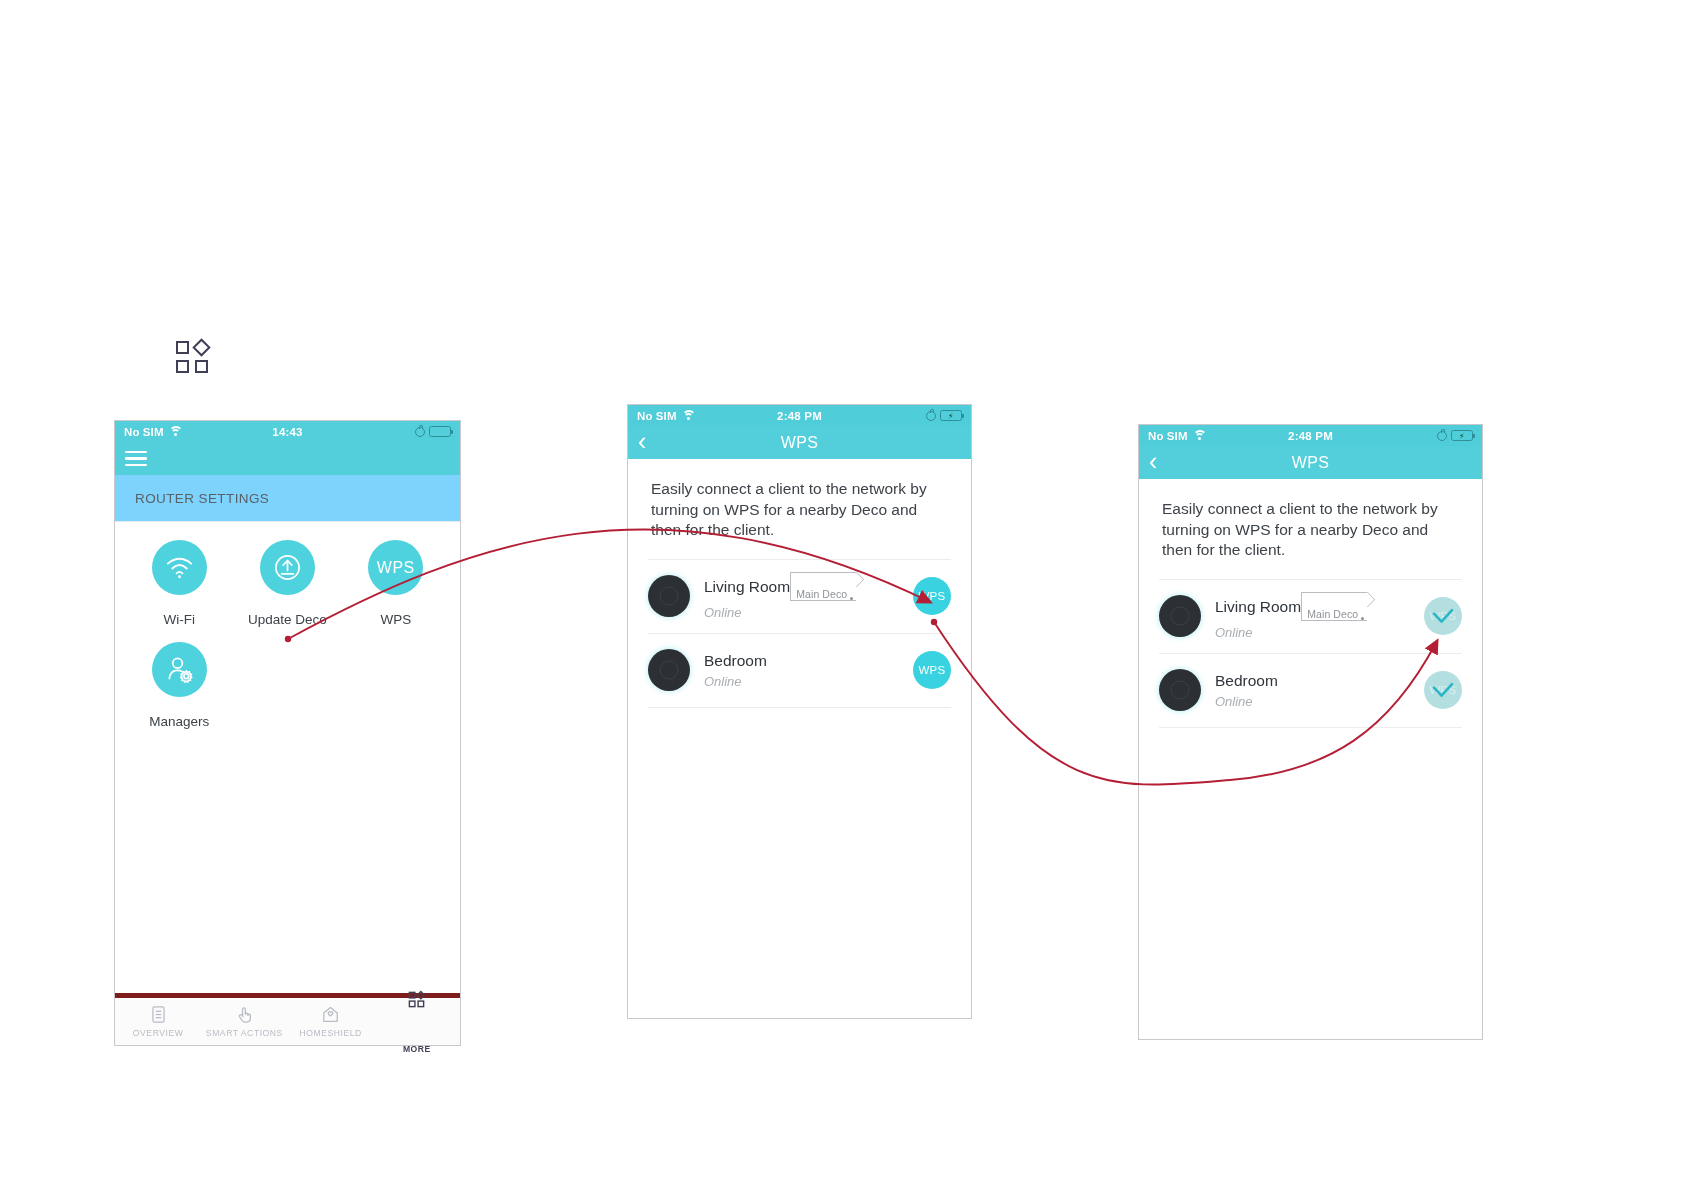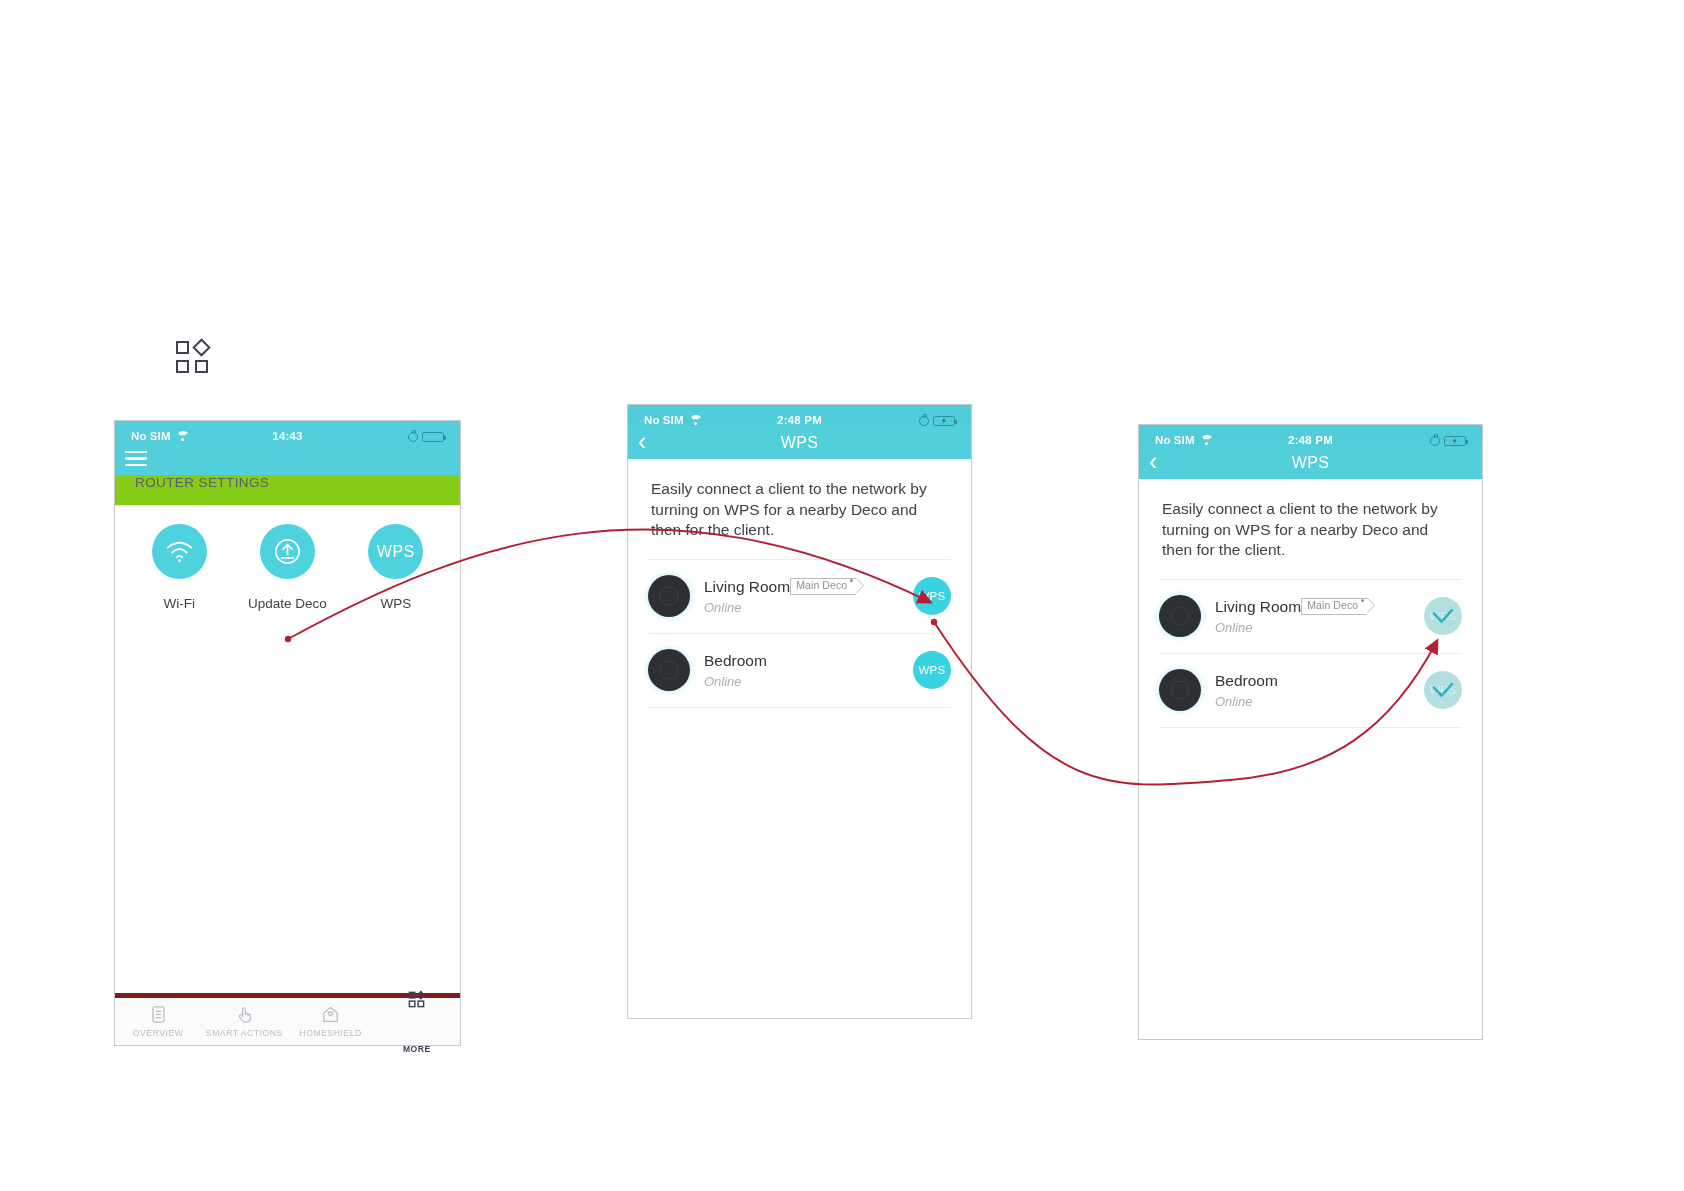--- a/index.html
+++ b/index.html
@@ -19,22 +19,22 @@
   .float-icon .dia{position:absolute;left:19px;top:0;width:13px;height:13px;
     border:2px solid #3f3f55;box-sizing:border-box;transform:rotate(45deg);}
 
   
   .phone{position:absolute;background:#ffffff;border:1px solid #c9c9cd;box-sizing:border-box;}
   #phone1{left:114px;top:420px;width:347px;height:626px;}
   #phone2{left:627px;top:404px;width:345px;height:615px;}
   #phone3{left:1138px;top:424px;width:345px;height:616px;}
 
   
-  .statusbar{height:21px;background:#52cfda;display:flex;align-items:flex-end;
-    padding:0 16px;box-sizing:border-box;position:relative;}
+  .statusbar{height:21px;background:#52cfda;display:flex;align-items:center;
+    padding:0 9px;box-sizing:border-box;position:relative;}
   .statusbar.teal2{background:#4fcdd9;}
   .sb-left{display:flex;align-items:center;gap:5px;}
   .sb-nosim{font-size:11.5px;color:#ffffff;font-weight:600;letter-spacing:.1px;
     text-shadow:0 0 1px rgba(0,0,0,.12);}
   .wifi-ico{width:14px;height:11px;position:relative;display:inline-block;}
   .wifi-ico i{position:absolute;border:2px solid #fff;border-bottom-color:transparent;
     border-left-color:transparent;border-right-color:transparent;border-radius:50% 50% 0 0;box-sizing:border-box;}
   .wifi-ico i.r1{width:14px;height:14px;left:0;top:0;transform:rotate(0deg);}
   .wifi-ico i.r2{width:9px;height:9px;left:2.5px;top:2.5px;}
   .wifi-ico i.dot{width:3px;height:3px;left:5.5px;top:7px;background:#fff;border-radius:50%;border:none;}
@@ -58,22 +58,22 @@
   .navbar{height:33px;background:#52cfda;display:flex;align-items:center;
     position:relative;padding:0 10px;box-sizing:border-box;}
   .hamburger{width:22px;height:15px;display:flex;flex-direction:column;justify-content:space-between;}
   .hamburger span{display:block;height:2.4px;background:#ffffff;border-radius:1px;}
   .nav-back{font-size:25px;color:#ffffff;line-height:1;font-weight:300;
     width:22px;text-align:left;margin-top:-3px;}
   .nav-title{position:absolute;left:0;right:0;text-align:center;color:#ffffff;
     font-size:16px;letter-spacing:.3px;pointer-events:none;}
 
   
-  .section-head{height:31px;background:#84cc16;border-bottom:1px solid #e9eaec;
-    display:flex;padding-left:20px;box-sizing:border-box;}
+  .section-head{height:47px;background:#7dd3fc;border-bottom:1px solid #e9eaec;
+    display:flex;align-items:center;padding-left:20px;box-sizing:border-box;}
   .section-head span{font-size:13.5px;color:#5a6067;letter-spacing:.4px;}
   .grid-menu{padding:18px 10px 0 10px;display:grid;grid-template-columns:repeat(3,1fr);
     row-gap:15px;}
   .gitem{display:flex;flex-direction:column;align-items:center;gap:9px;}
   .gcircle{width:55px;height:55px;border-radius:50%;background:#4ed2de;
     display:flex;align-items:center;justify-content:center;color:#fff;}
   .gcircle.wps-txt{font-size:16px;letter-spacing:.5px;}
   .glabel{font-size:13.5px;color:#3c4349;margin-top:8px;}
 
   
@@ -95,22 +95,22 @@
   .dev-list{margin-top:18px;padding:0 20px;}
   .dev-row{display:flex;align-items:center;height:73px;border-top:1px solid #ececee;position:relative;}
   .dev-row:last-child{border-bottom:1px solid #ececee;}
   .dev-avatar{width:42px;height:42px;border-radius:50%;background:#2c3035;flex:0 0 auto;
     box-shadow:0 0 5px 1px rgba(120,225,230,.45);position:relative;}
   .dev-avatar::after{content:"";position:absolute;left:50%;top:50%;width:17px;height:17px;
     transform:translate(-50%,-50%);border-radius:50%;border:1.2px solid #3b4047;}
   .dev-meta{margin-left:14px;flex:1;min-width:0;}
   .dev-name-row{display:flex;align-items:center;gap:0;}
   .dev-name{font-size:15.5px;color:#2f353b;}
-  .tag{position:relative;border:1px solid #b9bcc0;border-right:none;height:17px;
-    display:flex;align-items:flex-start;padding:0 3px 0 5px;box-sizing:border-box;}
+  .tag{position:relative;border:1px solid #b9bcc0;border-right:none;height:29px;
+    display:flex;align-items:flex-end;padding:0 3px 0 5px;box-sizing:border-box;}
   .tag span{font-size:10.5px;color:#8d9196;letter-spacing:.1px;white-space:nowrap;}
   .tag .dot{width:3px;height:3px;border-radius:50%;background:#8d9196;margin-left:3px;}
   .tag::after{content:"";position:absolute;right:-8px;top:-1px;width:15px;height:15px;
     border-top:1px solid #b9bcc0;border-right:1px solid #b9bcc0;box-sizing:border-box;
     transform:rotate(45deg) scale(.72);transform-origin:center;}
   .dev-status{font-size:13px;color:#a9aeb3;margin-top:4px;font-style:italic;}
   .wps-btn{width:38px;height:38px;border-radius:50%;background:#38d2e0;color:#fff;
     display:flex;align-items:center;justify-content:center;font-size:11.5px;
     letter-spacing:.3px;flex:0 0 auto;position:relative;}
   .wps-btn.done{background:#b3dfe0;color:#d9eef0;}
@@ -193,20 +193,33 @@
         </div>
         <div class="glabel">Update Deco</div>
       </div>
 
 
       <div class="gitem">
         <div class="gcircle wps-txt">WPS</div>
         <div class="glabel">WPS</div>
       </div>
 
+      <div class="gitem">
+        <div class="gcircle">
+          <span class="ic">
+              <svg viewBox="0 0 32 32" fill="none" stroke="#fff" stroke-width="1.8">
+            <circle cx="14" cy="9.5" r="5"></circle>
+                <path d="M5.5 26 Q6 17 14 17 q3 0 5 1.2"></path>
+            <circle cx="23" cy="23" r="2.4"></circle>
+            <path d="M23 17.6 l1.3 1.3 1.8-.4 .3 1.8 1.7 .7-.8 1.7 1.1 1.4-1.4 1.1 .2 1.8-1.8 .2-.9 1.6-1.6-.8-1.6 .8-.9-1.6-1.8-.2 .2-1.8-1.4-1.1 1.1-1.4-.8-1.7 1.7-.7 .3-1.8 1.8 .4z"></path>
+              </svg>
+            </span>
+        </div>
+        <div class="glabel">Managers</div>
+      </div>
     </div>
 
     <div class="tabbar">
       <div class="tab">
         <span class="tico">
             <svg viewBox="0 0 24 24" fill="none" stroke="currentColor" stroke-width="1.6">
           <rect x="5" y="2.5" width="14" height="19" rx="2"></rect>
               <line x1="8.5" y1="8" x2="15.5" y2="8"></line>
           <line x1="8.5" y1="12" x2="15.5" y2="12"></line>
               <line x1="8.5" y1="16" x2="15.5" y2="16"></line>

